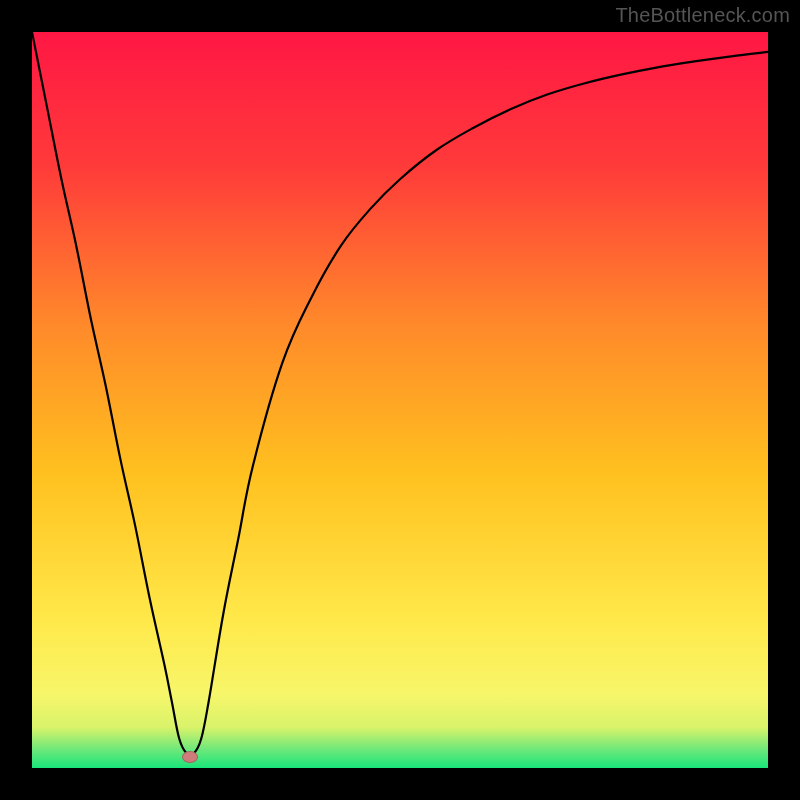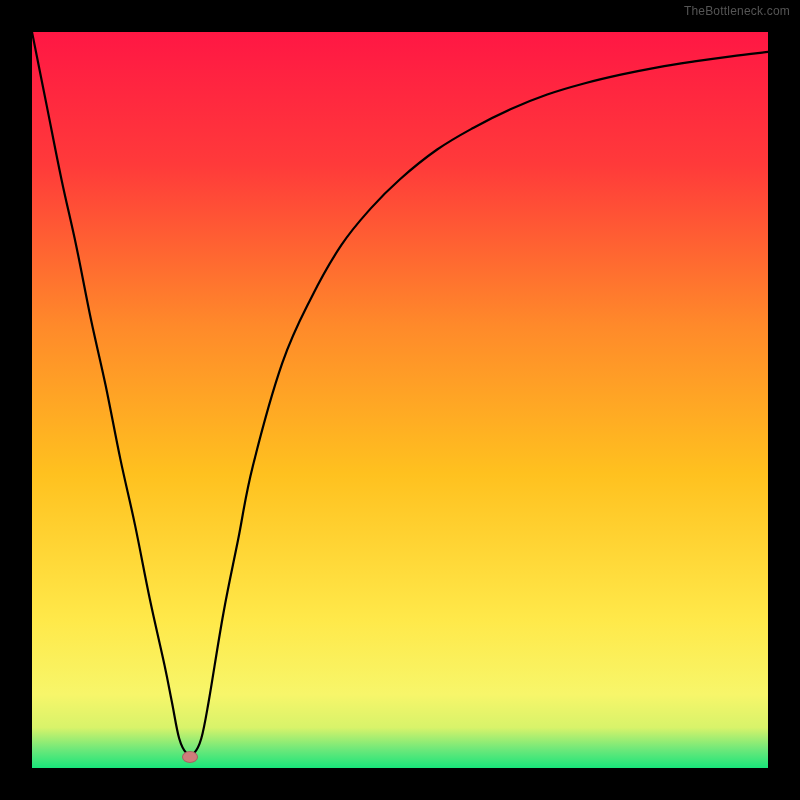--- a/index.html
+++ b/index.html
@@ -42,21 +42,21 @@
     border-radius: 50% / 50%;
     background: #cf7d7b;
     transform: translate(-50%, -50%);
     border: 1px solid rgba(0,0,0,0.2);
   }
   .watermark {
     position: absolute;
     top: 4px;
     right: 10px;
     color: #555;
-    font-size: 12px;
+    font-size: 20px;
     font-weight: 500;
     letter-spacing: 0.2px;
     user-select: none;
   }
 </style>
 </head>
 <body>
 
 <div class="frame">
 

